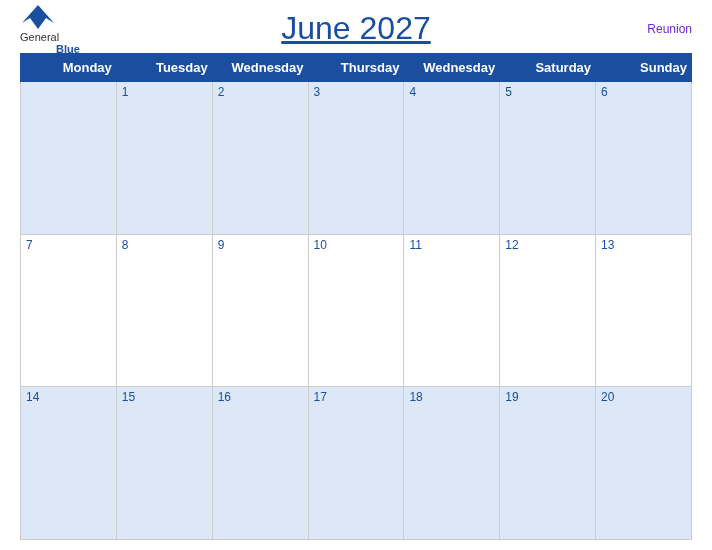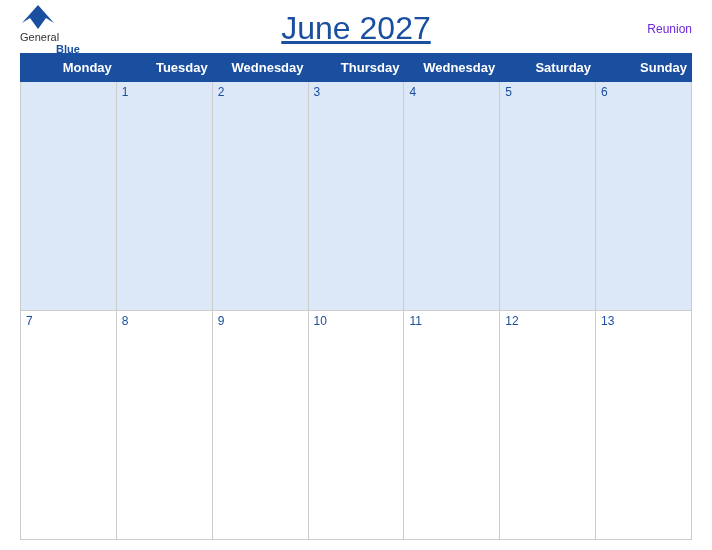--- a/index.html
+++ b/index.html
@@ -142,14 +142,23 @@
       </tr>
       <tr>
         <td><span class="day-num">7</span></td>
         <td><span class="day-num">8</span></td>
         <td><span class="day-num">9</span></td>
         <td><span class="day-num">10</span></td>
         <td><span class="day-num">11</span></td>
         <td><span class="day-num">12</span></td>
         <td><span class="day-num">13</span></td>
       </tr>
+      <tr>
+        <td><span class="day-num">14</span></td>
+        <td><span class="day-num">15</span></td>
+        <td><span class="day-num">16</span></td>
+        <td><span class="day-num">17</span></td>
+        <td><span class="day-num">18</span></td>
+        <td><span class="day-num">19</span></td>
+        <td><span class="day-num">20</span></td>
+      </tr>
     </tbody>
 </table>
 
 </body></html>

